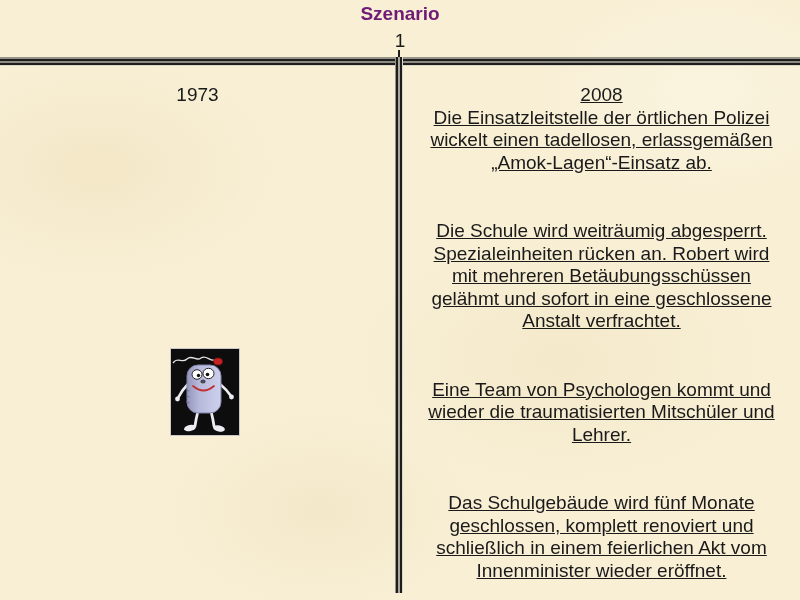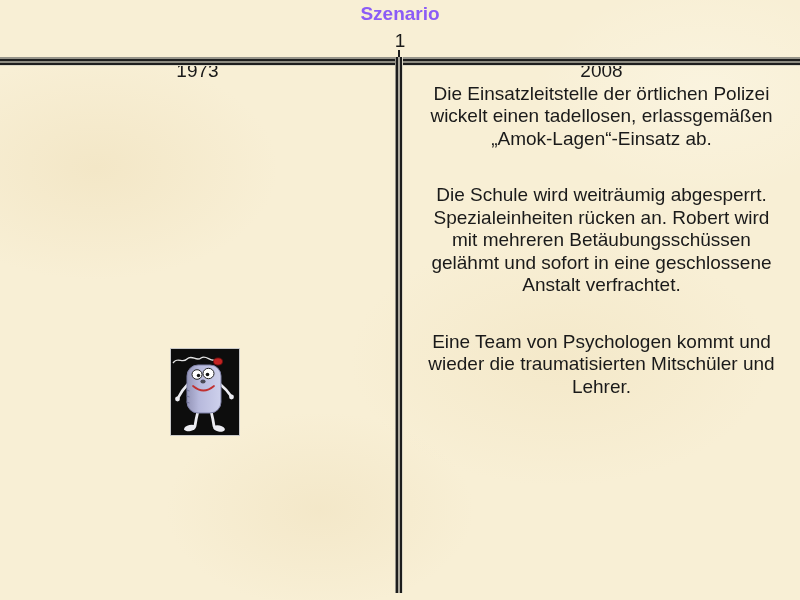--- a/index.html
+++ b/index.html
@@ -13,21 +13,21 @@
       radial-gradient(260px 160px at 12% 28%, rgba(232,212,166,0.30), transparent 70%),
       radial-gradient(300px 180px at 70% 60%, rgba(234,216,172,0.28), transparent 70%),
       radial-gradient(220px 140px at 40% 85%, rgba(230,210,164,0.25), transparent 70%),
       radial-gradient(240px 150px at 88% 15%, rgba(252,248,232,0.5), transparent 70%);
   }
   .slide { position: relative; width: 800px; height: 600px; }
 
   .title {
     position: absolute; top: 2px; left: 0; width: 800px;
     text-align: center; font-size: 19px; font-weight: bold;
-    line-height: 24px; color: #8b5cf6;
+    line-height: 24px; color: #701a75;
   }
   .slide-number {
     position: absolute; top: 29px; left: 0; width: 800px;
     text-align: center; font-size: 19px; line-height: 24px;
   }
 
   .hrule {
     position: absolute; top: 57px; left: 0; width: 800px; height: 9px; z-index: 1;
     background: linear-gradient(to bottom,
       #96948a 0px 2px, #1d1d1d 2px 4px, #8e8c82 4px 6px, #1d1d1d 6px 8px, #dcd8c6 8px 9px);
@@ -36,28 +36,28 @@
     position: absolute; left: 398px; top: 50px; width: 2px; height: 8px;
     background: #1d1d1d; z-index: 2;
   }
   .vrule {
     position: absolute; left: 395px; top: 57px; width: 8px; height: 536px; z-index: 2;
     background: linear-gradient(to right,
       #96948a 0px 1px, #1d1d1d 1px 3px, #aaa79c 3px 5px, #1d1d1d 5px 7px, #dcd8c6 7px 8px);
   }
 
   .col {
-    position: absolute; top: 60px; text-align: center;
+    position: absolute; top: 84px; text-align: center;
     font-size: 19px; line-height: 22.5px;
   }
   .col-left  { left: 0;   width: 395px; padding: 0 6px; }
-  .col-right { left: 403px; width: 397px; padding: 0 0; }
+  .col-right { left: 403px; width: 397px; padding: 0 0; text-decoration: underline; }
   .year { margin: 0; }
   .col p { margin: 0; white-space: pre-line; }
-  .col p.spaced { margin-top: 34px; }
+  .col p.spaced { margin-top: 46px; }
 
   .figure {
     position: absolute; left: 170px; top: 348px; width: 70px; height: 88px;
   }
   .figure svg { display: block; }
 </style>
 </head>
 <body>
 
 <div class="slide">
@@ -111,15 +111,19 @@
 wickelt einen tadellosen, erlassgemäßen
 „Amok-Lagen“-Einsatz ab.</p>
     <p class="spaced">Die Schule wird weiträumig abgesperrt.
 Spezialeinheiten rücken an. Robert wird
 mit mehreren Betäubungsschüssen
 gelähmt und sofort in eine geschlossene
 Anstalt verfrachtet.</p>
     <p class="spaced">Eine Team von Psychologen kommt und
 wieder die traumatisierten Mitschüler und
 Lehrer.</p>
+    <p class="spaced">Das Schulgebäude wird fünf Monate
+geschlossen, komplett renoviert und
+schließlich in einem feierlichen Akt vom
+Innenminister wieder eröffnet.</p>
   </div>
 
 </div>
 
 </body></html>

